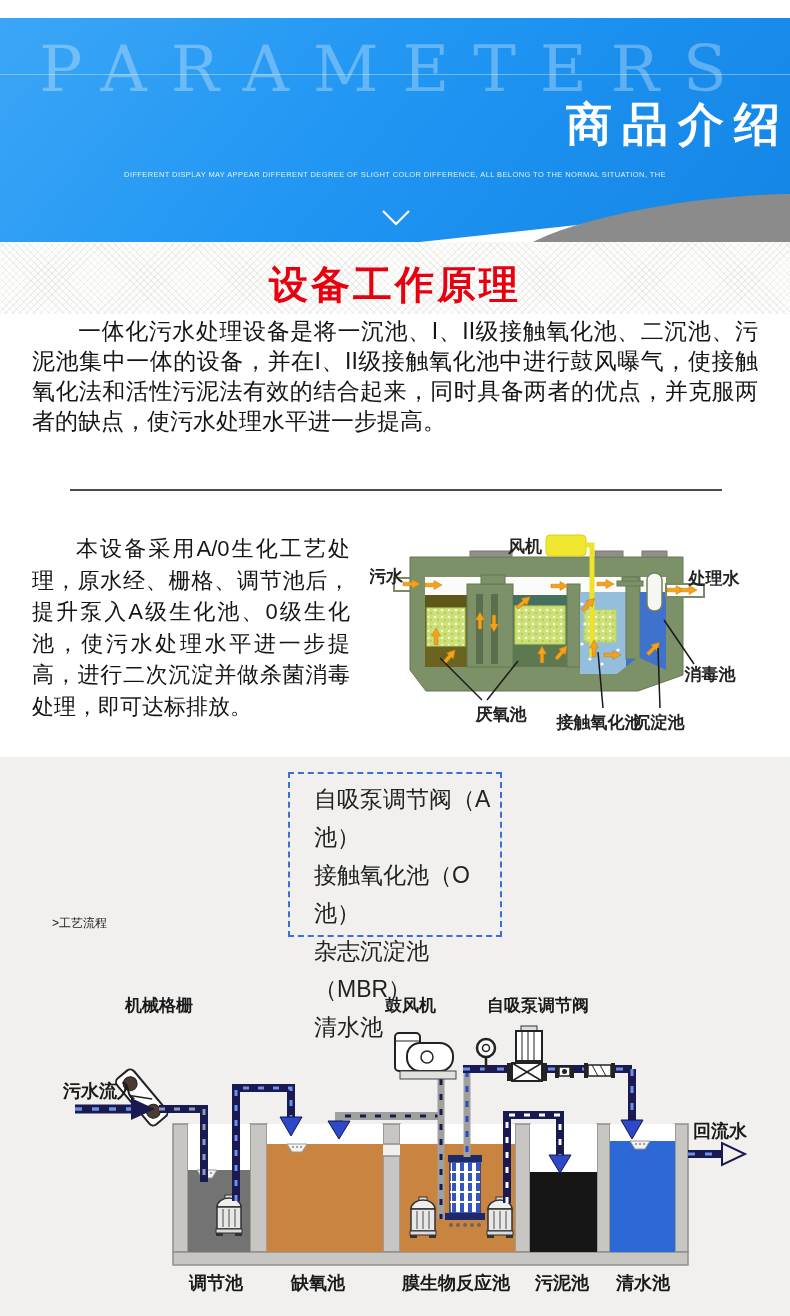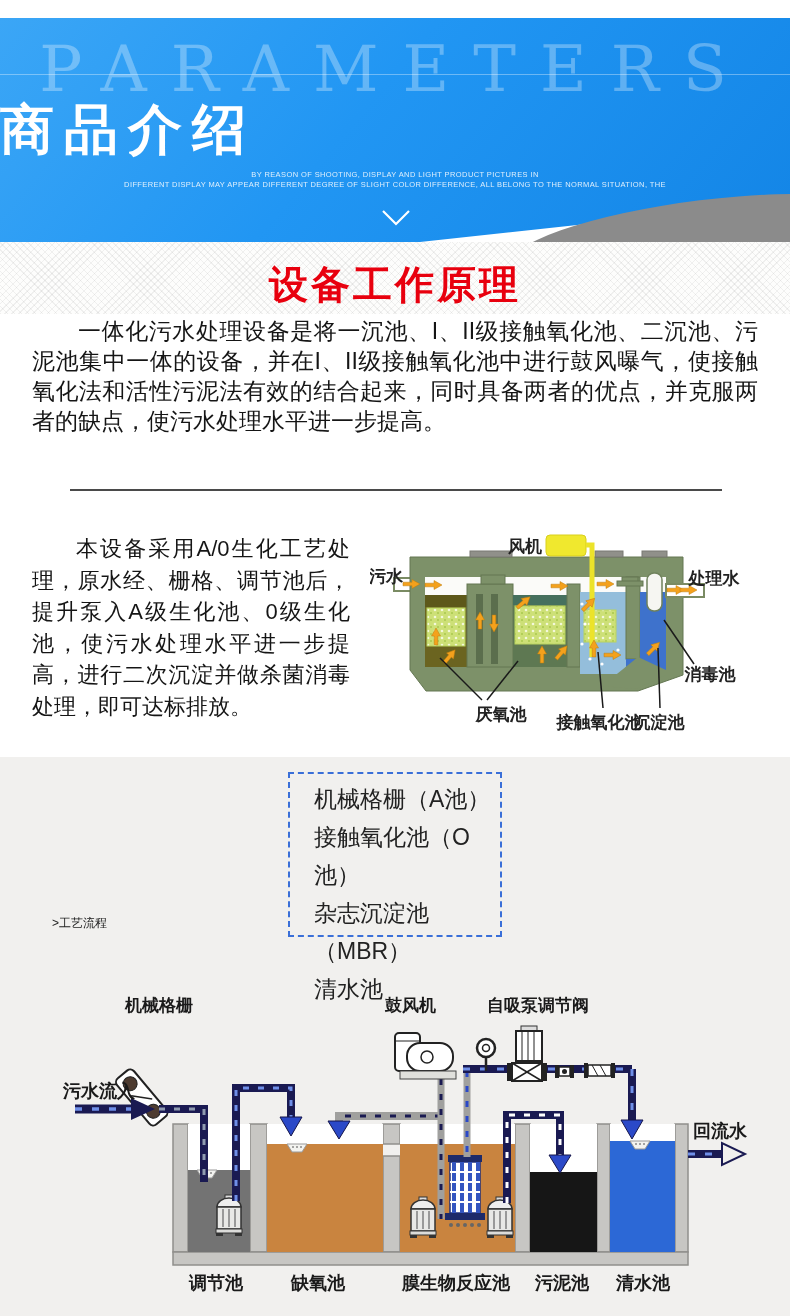--- a/index.html
+++ b/index.html
@@ -6,22 +6,22 @@
   body{font-family:"Liberation Sans","DejaVu Sans",sans-serif;background:#ffffff;}
   #page{position:relative;width:790px;height:1316px;margin:12px auto;background:#ffffff;overflow:hidden;}
 
   
   .header{position:absolute;top:6px;left:0;width:790px;height:224px;
     background:linear-gradient(130deg,#3ba6f6 0%,#2196f3 45%,#1385e6 100%);overflow:hidden;}
   .header-line{position:absolute;top:56px;left:0;width:790px;height:1px;background:rgba(255,255,255,0.35);}
   .watermark{position:absolute;top:14px;left:0;width:790px;text-align:center;white-space:nowrap;
     font-family:"DejaVu Serif","Liberation Serif",serif;font-size:64px;letter-spacing:24px;
     color:rgba(255,255,255,0.30);}
-  .header-title{position:absolute;top:76px;left:0;width:790px;text-align:left;
-    font-size:54px;font-weight:bold;color:#ffffff;letter-spacing:10px;}
+  .header-title{position:absolute;top:76px;left:0;width:790px;text-align:right;
+    font-size:46px;font-weight:bold;color:#ffffff;letter-spacing:10px;}
   .disclaimer{position:absolute;top:152px;left:0;width:790px;text-align:center;
     font-size:7.5px;line-height:10px;color:rgba(255,255,255,0.85);letter-spacing:0.4px;}
   .chevron{position:absolute;top:190px;left:381px;}
   .header-deco{position:absolute;top:0;left:0;}
 
   
   .hatch-band{position:absolute;top:230px;left:0;width:790px;height:72px;background-color:#fdfdfc;
     background-image:repeating-linear-gradient(45deg,rgba(120,120,120,0.10) 0 1px,transparent 1px 5px),
                      repeating-linear-gradient(-45deg,rgba(120,120,120,0.10) 0 1px,transparent 1px 5px);}
   .red-heading{padding-top:16px;text-align:center;font-size:39px;font-weight:bold;color:#e8000e;letter-spacing:3px;}
@@ -50,21 +50,20 @@
 </head>
 <body>
 
 <div id="page">
 
   <div class="header">
     <div class="header-line"></div>
     <div class="watermark">PARAMETERS</div>
     <div class="header-title">商品介绍</div>
     <div class="disclaimer">
-      <div>BY REASON OF SHOOTING, DISPLAY AND LIGHT PRODUCT PICTURES IN</div>
       <div>DIFFERENT DISPLAY MAY APPEAR DIFFERENT DEGREE OF SLIGHT COLOR DIFFERENCE, ALL BELONG TO THE NORMAL SITUATION, THE</div>
     </div>
     <svg class="chevron" width="30" height="20" viewBox="0 0 30 20">
       <polyline points="2,3 15,16 28,3" fill="none" stroke="#ffffff" stroke-width="2.2"></polyline>
     </svg>
     <svg class="header-deco" width="790" height="224" viewBox="0 0 790 224">
       <polygon points="420,224 790,184 790,224" fill="#ffffff"></polygon>
       <ellipse cx="705" cy="226" rx="200" ry="44" fill="#8b8b8b" transform="rotate(-7 705 226)"></ellipse>
     </svg>
   </div>
@@ -180,21 +179,21 @@
     <text x="344" y="60" font-size="17" font-weight="bold" fill="#222" text-anchor="middle">处理水</text>
     <text x="340" y="156" font-size="17" font-weight="bold" fill="#222" text-anchor="middle">消毒池</text>
     <text x="131" y="196" font-size="17" font-weight="bold" fill="#222" text-anchor="middle">厌氧池</text>
     <text x="229" y="204" font-size="17" font-weight="bold" fill="#222" text-anchor="middle">接触氧化池</text>
     <text x="289" y="204" font-size="17" font-weight="bold" fill="#222" text-anchor="middle">沉淀池</text>
   </svg>
 
   <div class="gray-section"></div>
 
   <div class="dashed-box">
-    <div class="item">机械格栅（A池）</div>
+    <div class="item">自吸泵调节阀（A池）</div>
     <div class="item">接触氧化池（O池）</div>
     <div class="item">杂志沉淀池（MBR）</div>
     <div class="item">清水池</div>
   </div>
 
   <div class="flow-heading">&gt;工艺流程</div>
 
   <svg class="flowsvg" width="710" height="320" viewBox="0 0 710 320">
     <defs>
       <g id="pumpdef">

